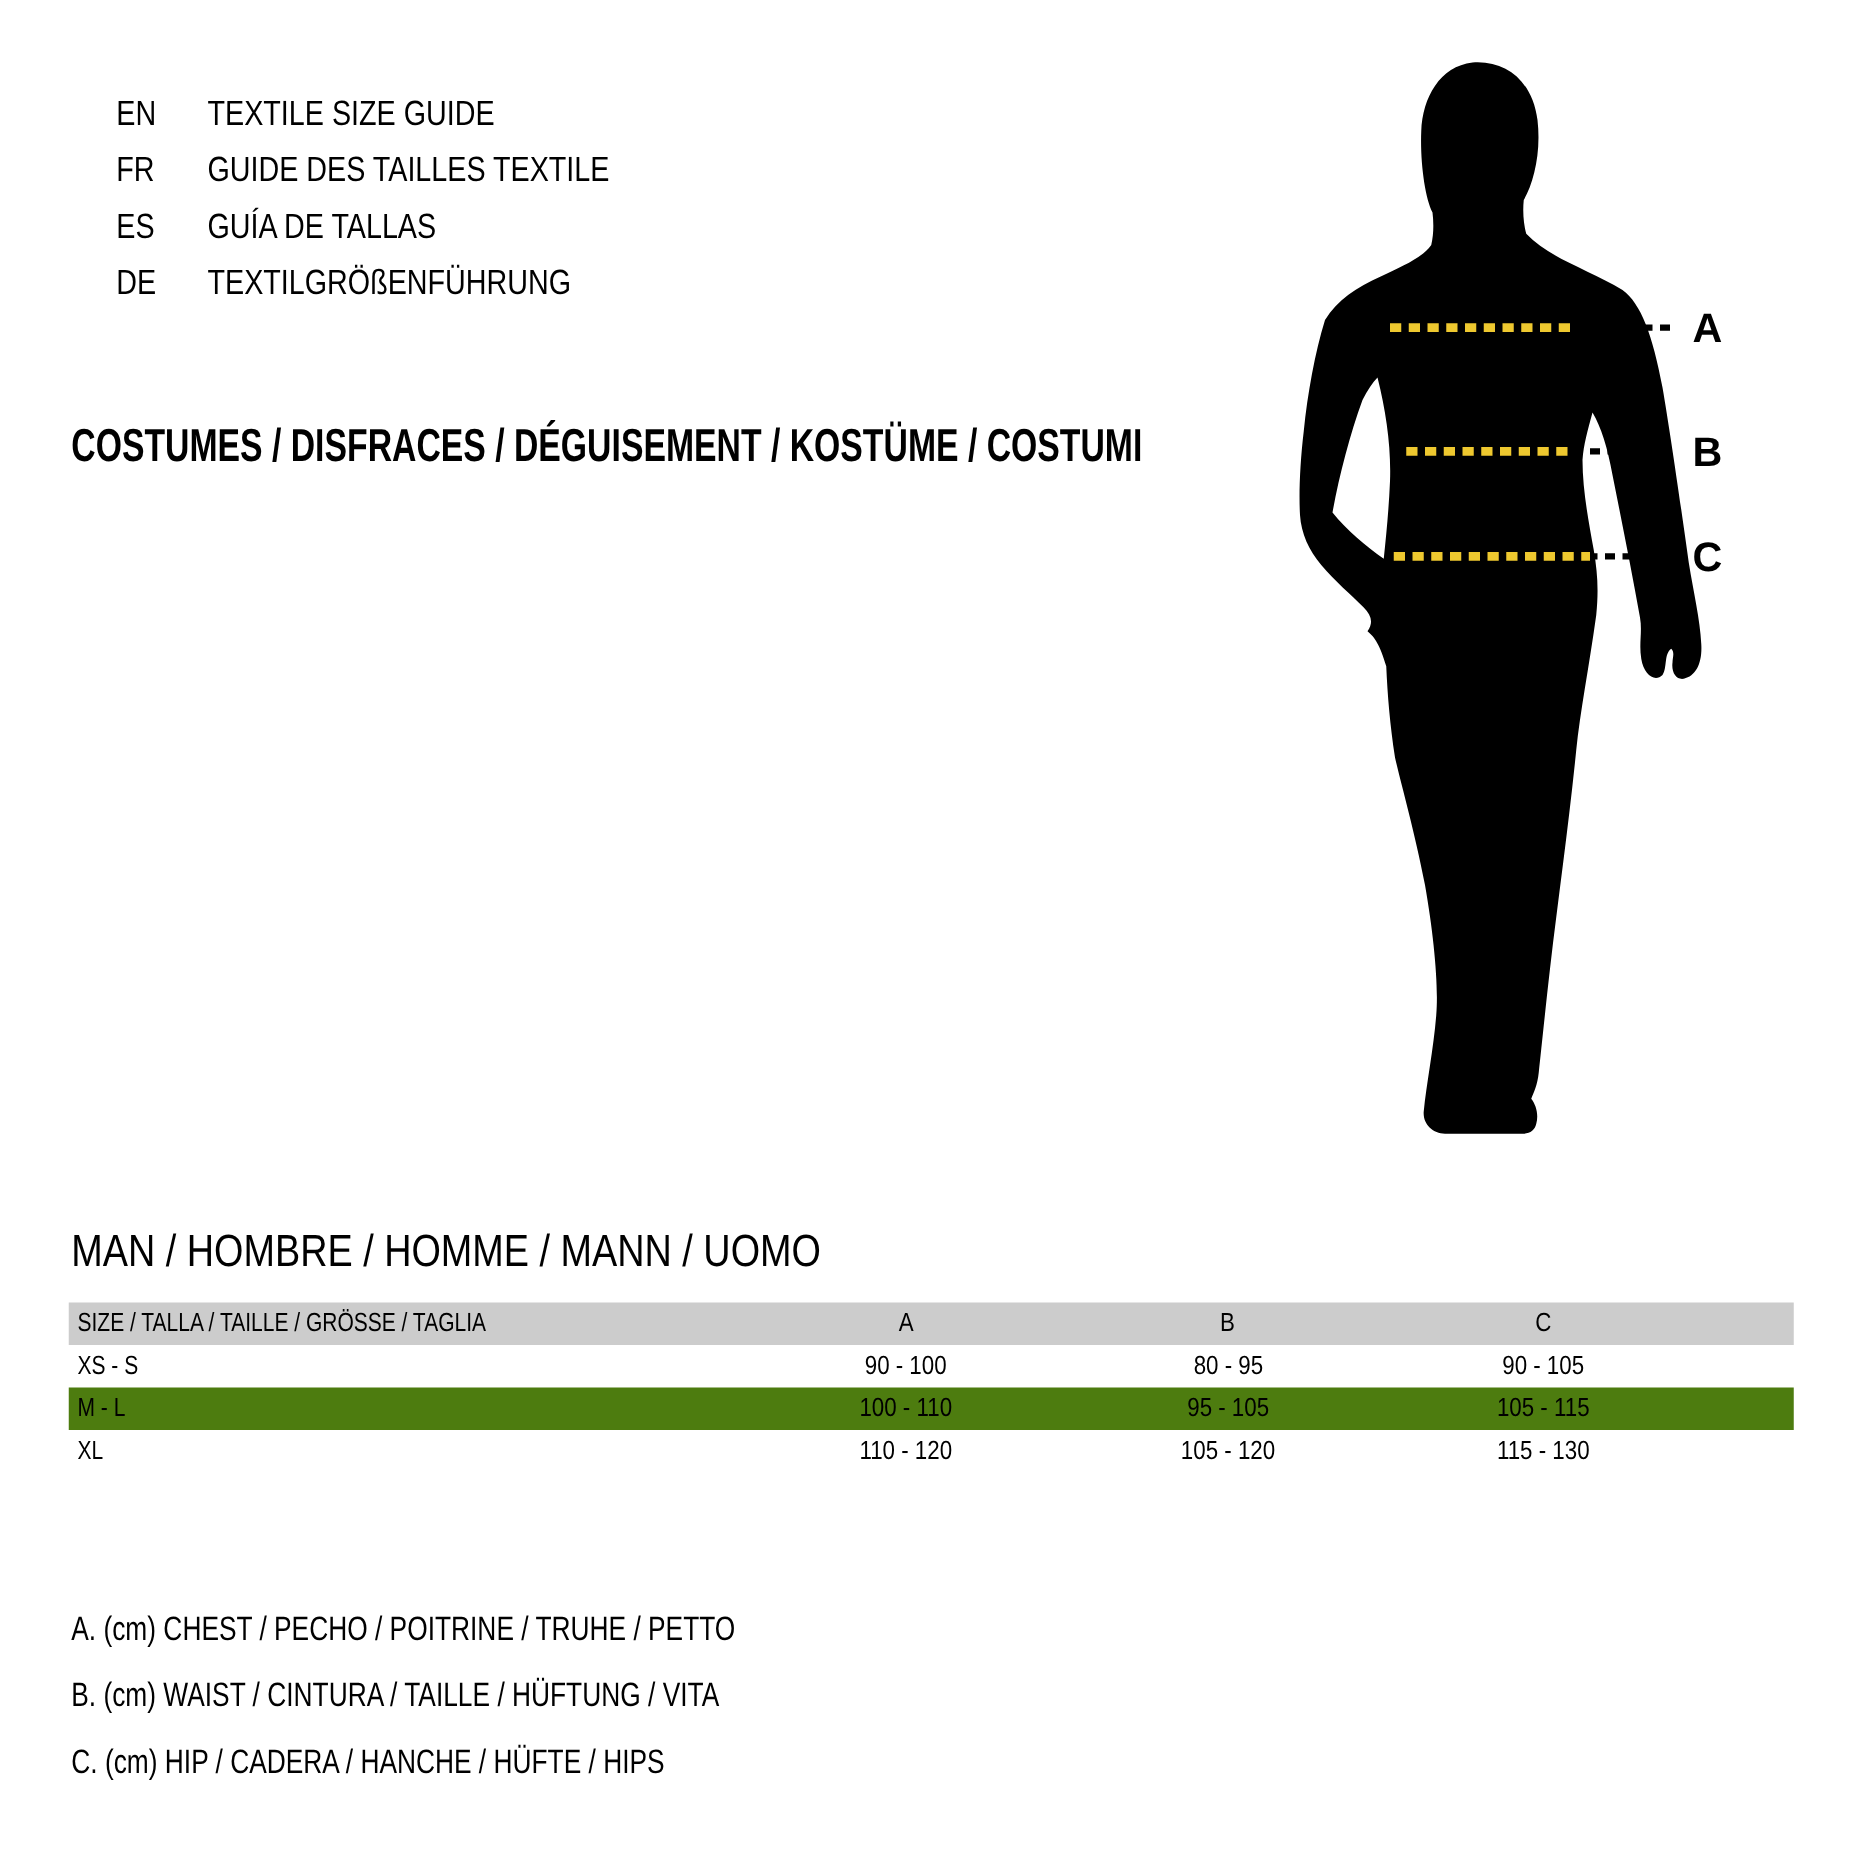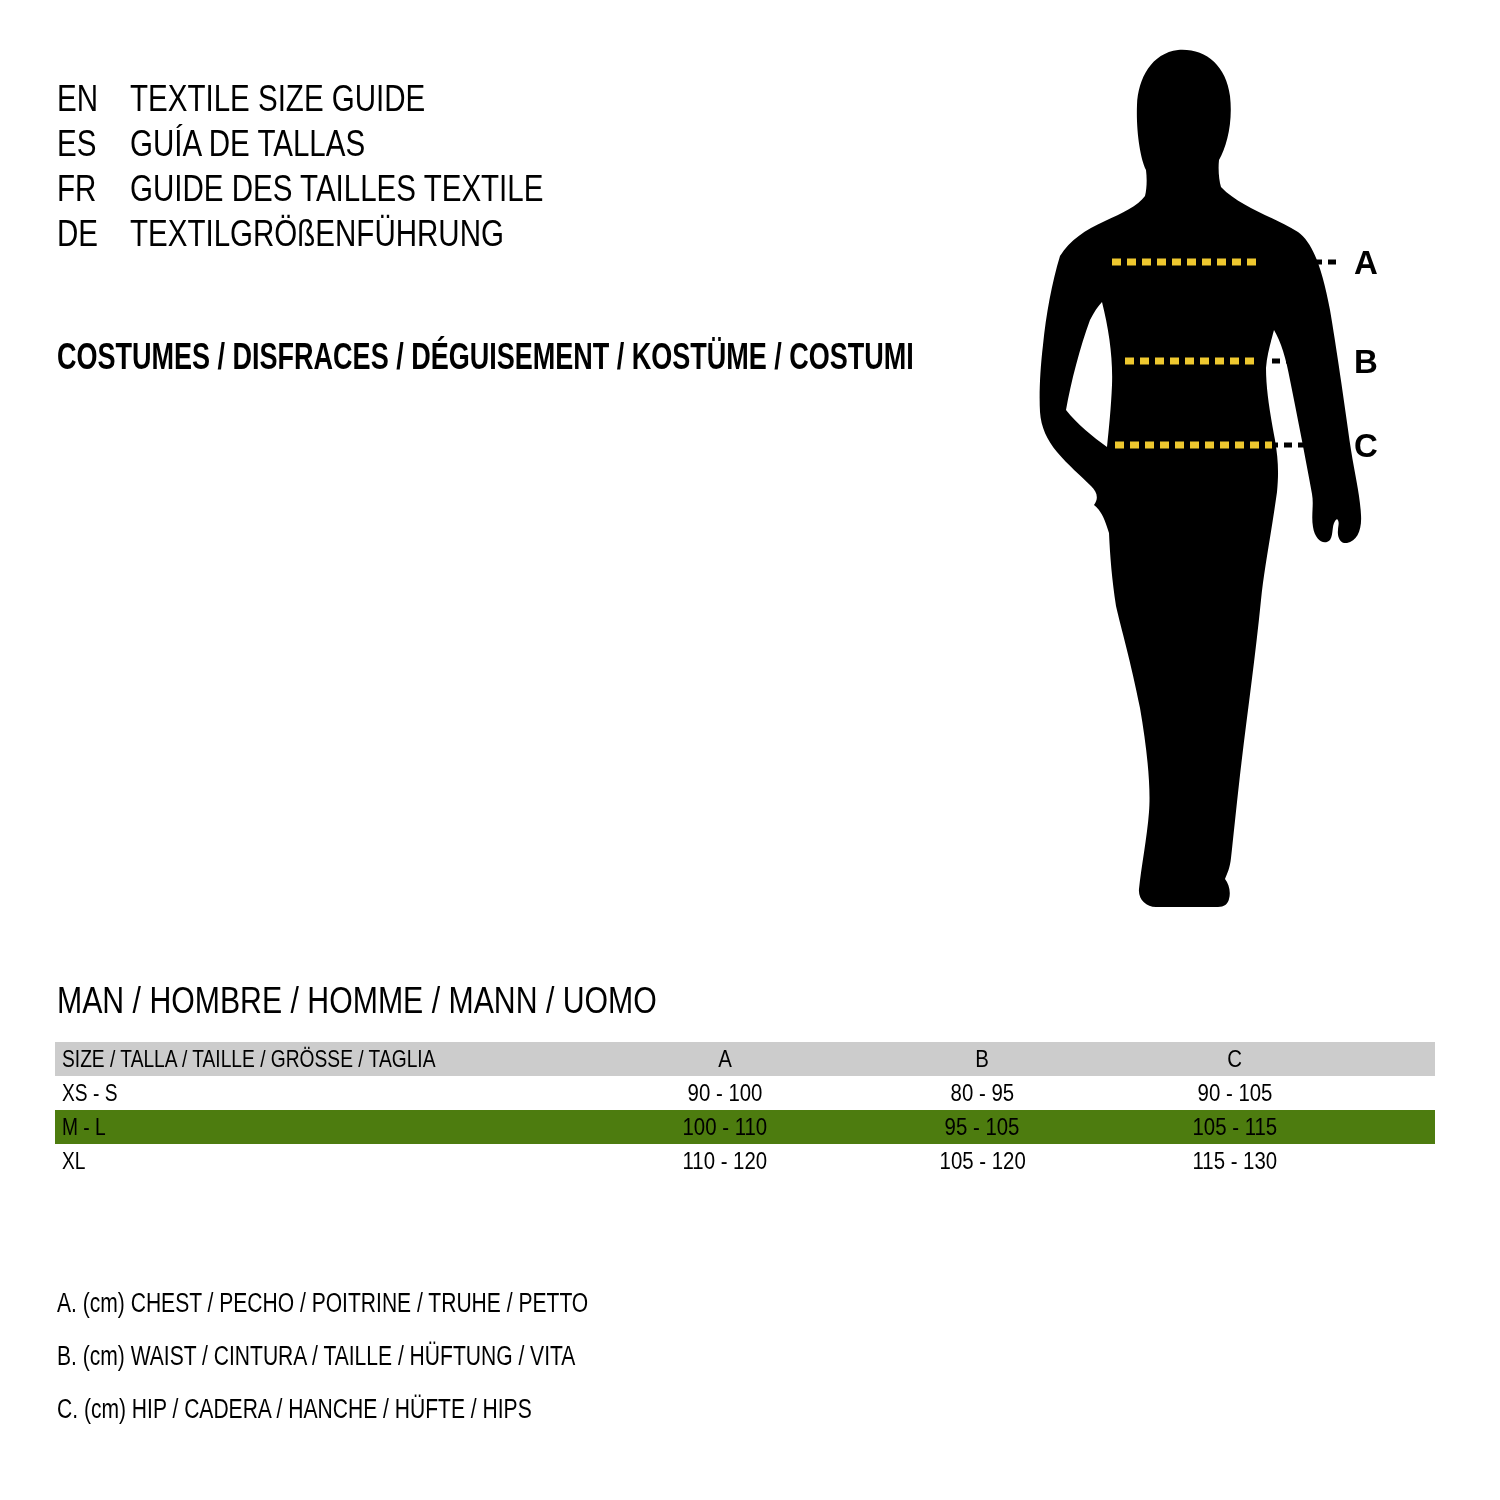--- a/index.html
+++ b/index.html
@@ -10,65 +10,65 @@
   }
   .cx { display:inline-block; white-space:nowrap; transform-origin:0 50%; }
   .s82 { transform:scaleX(.82); }
   .s73 { transform:scaleX(.73); }
   .s84 { transform:scaleX(.84); }
   .s78 { transform:scaleX(.78); }
   .s80 { transform:scaleX(.80); }
   .sc85 { display:inline-block; white-space:nowrap; transform:scaleX(.85); transform-origin:50% 50%; }
 
   .lang-list { position:absolute; left:57px; top:75px; }
-  .lang-row { display:flex; align-items:flex-end; height:45px; font-size:36px; }
+  .lang-row { display:flex; align-items:flex-start; height:45px; font-size:28px;margin-left:36px; }
   .lang-code { width:73px; flex:none; }
 
   .category-title {
     position:absolute; left:57px; top:336px; height:42px;
     display:flex; align-items:center; font-size:37px; font-weight:bold;
   }
 
   .figure-svg { position:absolute; left:1020px; top:40px; width:380px; height:920px; }
 
   .section-title {
     position:absolute; left:57px; top:988px; height:34px;
     display:flex; align-items:flex-end; font-size:36px;
   }
 
   .size-table { position:absolute; left:55px; top:1042px; width:1380px; }
   .t-row {
     display:grid; grid-template-columns:535px 270px 245px 260px 1fr;
-    height:34px; align-items:center; font-size:24px;
+    height:34px; align-items:center; font-size:21px;
   }
   .t-row.head-row { background:#cccccc; }
   .t-row.alt { background:#4d7c0f; }
   .cell-size { padding-left:7px; }
   .cell-val { text-align:center; }
 
   .legend { position:absolute; left:57px; top:1277px; }
   .legend-row { display:flex; align-items:center; height:53px; font-size:27px; }
 </style>
 </head>
 <body>
 
 <div class="page">
 
   <div class="lang-list">
     <div class="lang-row">
       <span class="lang-code"><span class="cx s82">EN</span></span>
       <span class="cx s82">TEXTILE SIZE GUIDE</span>
     </div>
     <div class="lang-row">
+      <span class="lang-code"><span class="cx s82">FR</span></span>
+      <span class="cx s82">GUIDE DES TAILLES TEXTILE</span>
+    </div>
+    <div class="lang-row">
       <span class="lang-code"><span class="cx s82">ES</span></span>
       <span class="cx s82">GUÍA DE TALLAS</span>
-    </div>
-    <div class="lang-row">
-      <span class="lang-code"><span class="cx s82">FR</span></span>
-      <span class="cx s82">GUIDE DES TAILLES TEXTILE</span>
     </div>
     <div class="lang-row">
       <span class="lang-code"><span class="cx s82">DE</span></span>
       <span class="cx s82">TEXTILGRÖßENFÜHRUNG</span>
     </div>
   </div>
 
   <div class="category-title">
     <span class="cx s73">COSTUMES / DISFRACES / DÉGUISEMENT / KOSTÜME / COSTUMI</span>
   </div>

